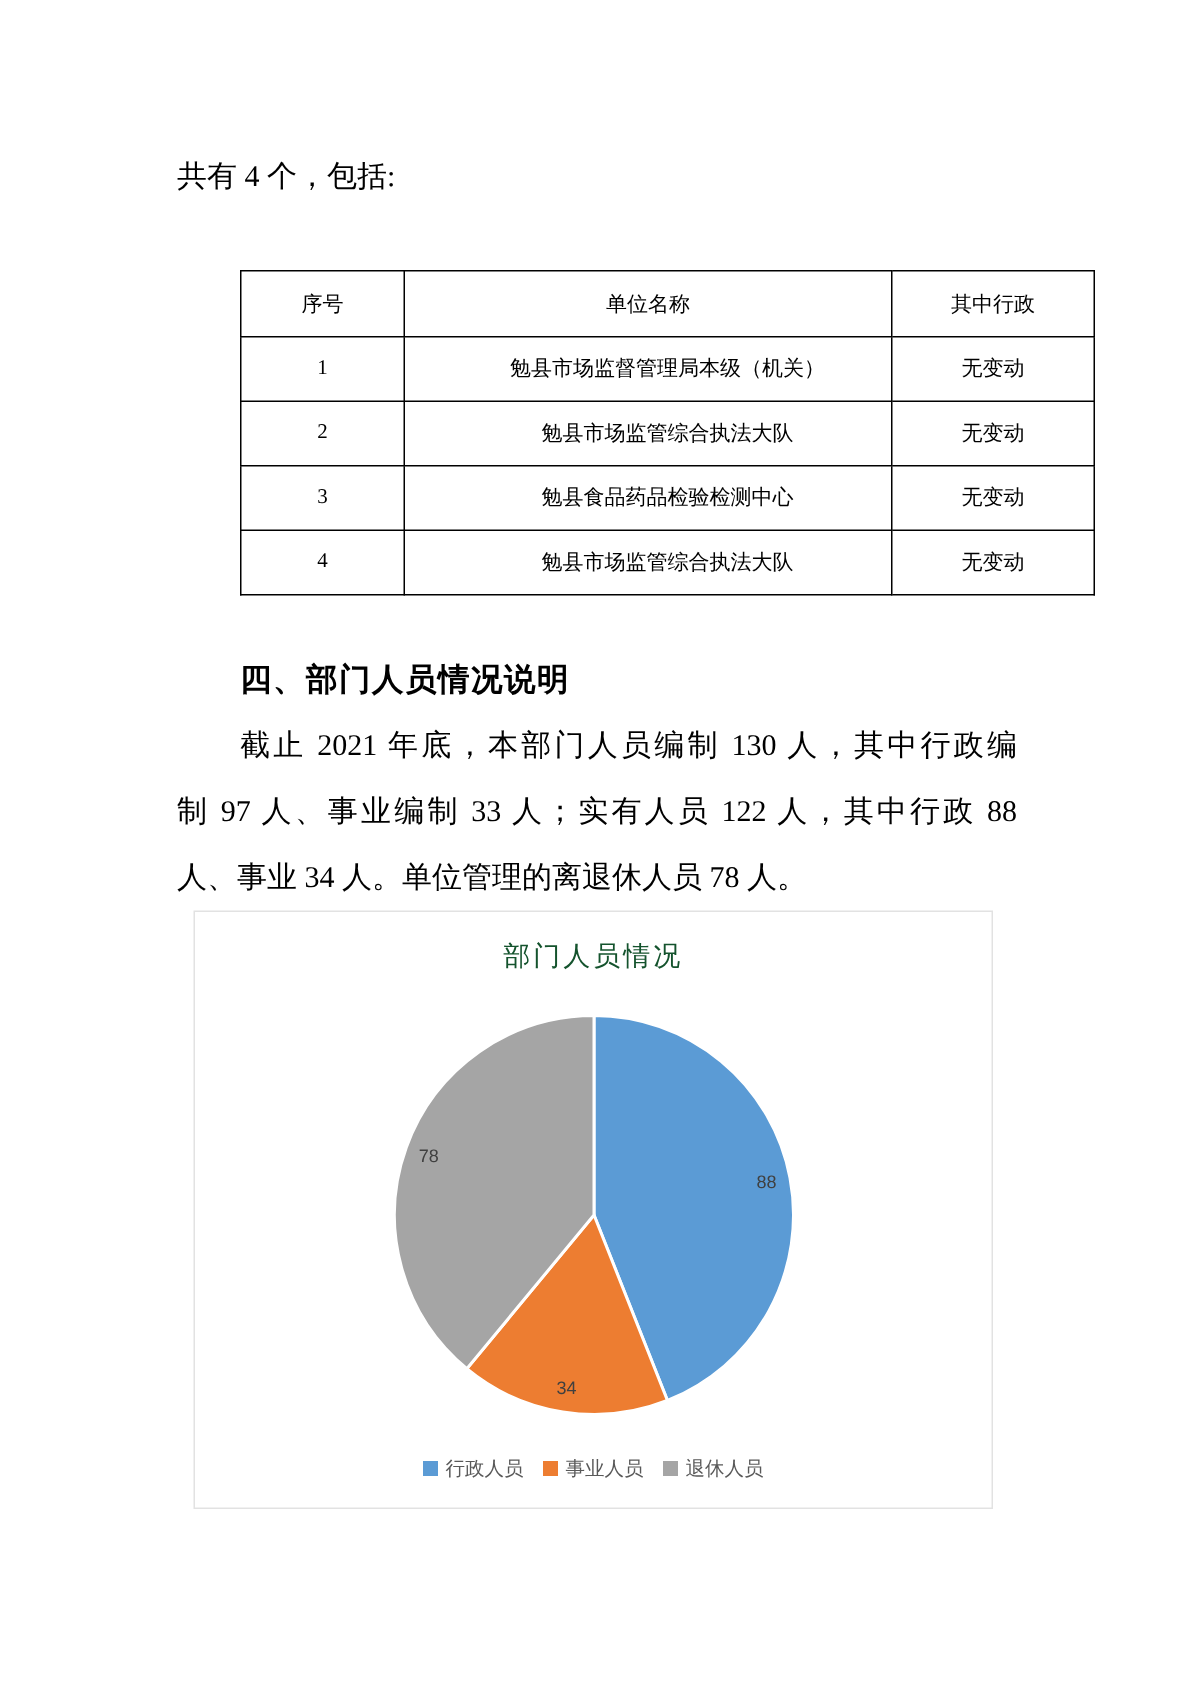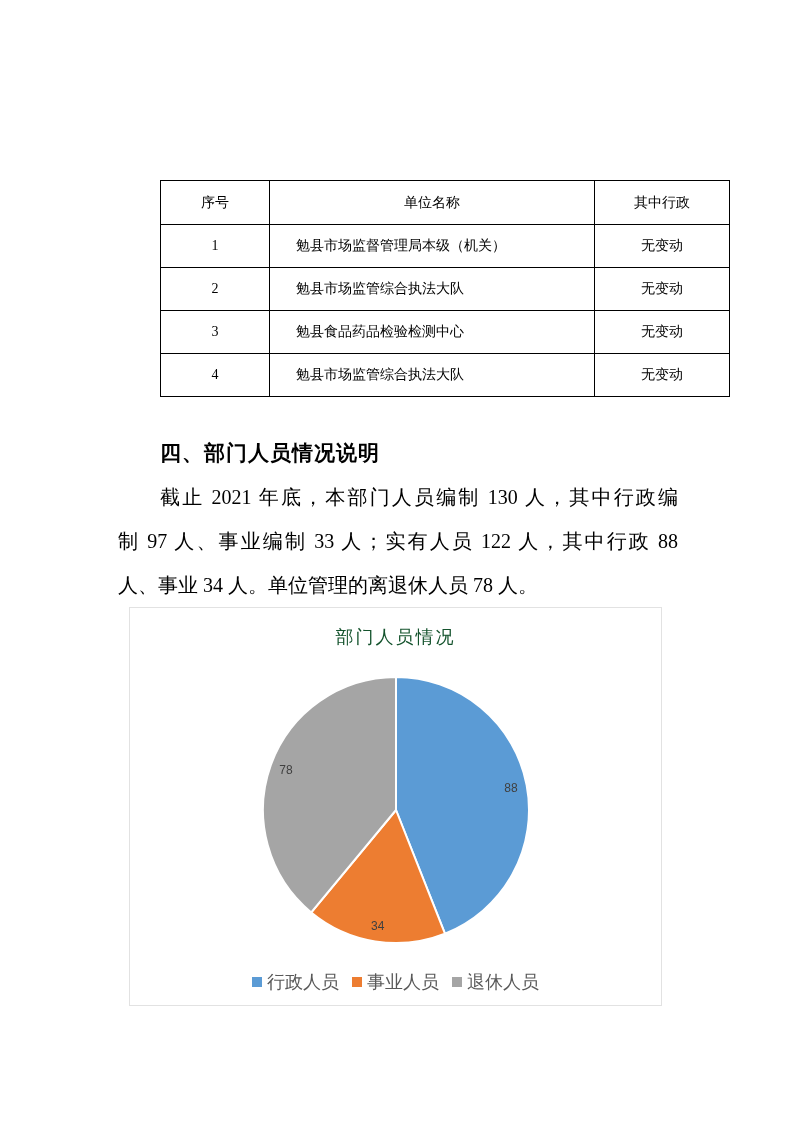--- a/index.html
+++ b/index.html
@@ -54,21 +54,21 @@
     font-weight: normal;
     text-align: center;
     vertical-align: middle;
     padding: 0;
     height: 42px;
   }
   .doc-table th { height: 43px; }
   .doc-table col.c1 { width: 109px; }
   .doc-table col.c2 { width: 325px; }
   .doc-table col.c3 { width: 135px; }
-  .doc-table td.unit-name { text-align: left; padding-left: 26px; }
+  .doc-table td.unit-name { text-align: center; padding-left: 26px; }
 
   
   .chart-box {
     position: absolute;
     top: 607px;
     left: 129px;
     width: 533px;
     height: 399px;
     border: 1px solid #e2e2e2;
     background: #ffffff;
@@ -91,31 +91,32 @@
   .legend {
     position: absolute;
     top: 362px;
     left: 0;
     width: 100%;
     display: flex;
     justify-content: center;
     align-items: center;
     gap: 13px;
     font-family: "Liberation Sans", "DejaVu Sans", sans-serif;
-    font-size: 18px;
+    font-size: 13px;
   }
   .legend-item { display: flex; align-items: center; gap: 5px; }
   .legend-swatch { width: 10px; height: 10px; display: inline-block; }
 </style>
 </head>
 <body>
 
 <div class="page">
 
   <div id="para1" class="para">
+      <div class="line last">共有 4 个，包括:</div>
     </div>
 
   <table class="doc-table">
     <colgroup>
         <col class="c1">
         <col class="c2">
         <col class="c3">
       </colgroup>
     <thead>
       <tr>

